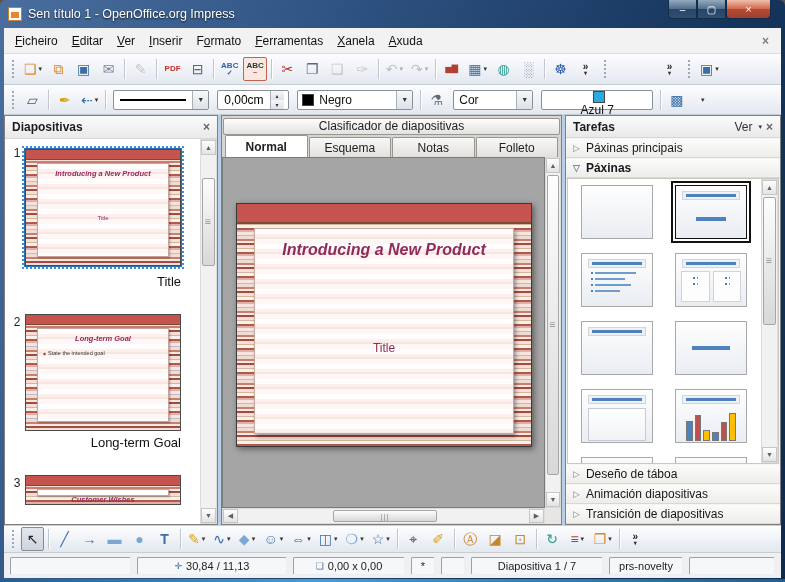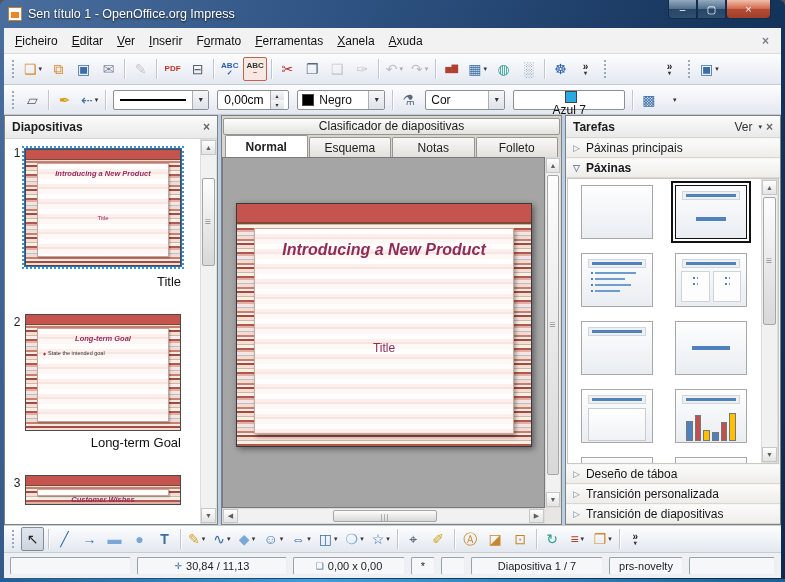--- a/index.html
+++ b/index.html
@@ -308,21 +308,21 @@
         <span class="line-preview"></span>
         <span class="ddbtn">▾</span>
       </div>
       <div class="spin" style="width:72px;">
         <span class="val">0,00cm</span>
         <span class="spin-btns">
           <span>▴</span>
           <span>▾</span>
         </span>
       </div>
-      <div class="combo" style="width:88px;">
+      <div class="combo" style="width:116px;">
         <span class="swatch" style="background: rgb(0, 0, 0);"></span>
         <span class="lbl">Negro</span>
         <span class="ddbtn">▾</span>
       </div>
       <span class="tsep"></span>
       <div class="tbtn">
         <span class="glyph" style="color:#5a6a7a;">⚗</span>
       </div>
       <div class="combo" style="width:80px;">
         <span class="lbl">Cor</span>
@@ -532,21 +532,21 @@
             <span class="sbthumb" style="top:17px;height:128px;">☰</span>
             <span class="sbbtn" style="bottom:0;">▼</span>
           </div>
         </div>
         <div class="sechead">
           <span class="tri">▷</span>
           <span>Deseño de táboa</span>
         </div>
         <div class="sechead">
           <span class="tri">▷</span>
-          <span>Transición personalizada</span>
+          <span>Animación diapositivas</span>
         </div>
         <div class="sechead">
           <span class="tri">▷</span>
           <span>Transición de diapositivas</span>
         </div>
       </div>
 
     </div>
 
     <div class="drawbar">

